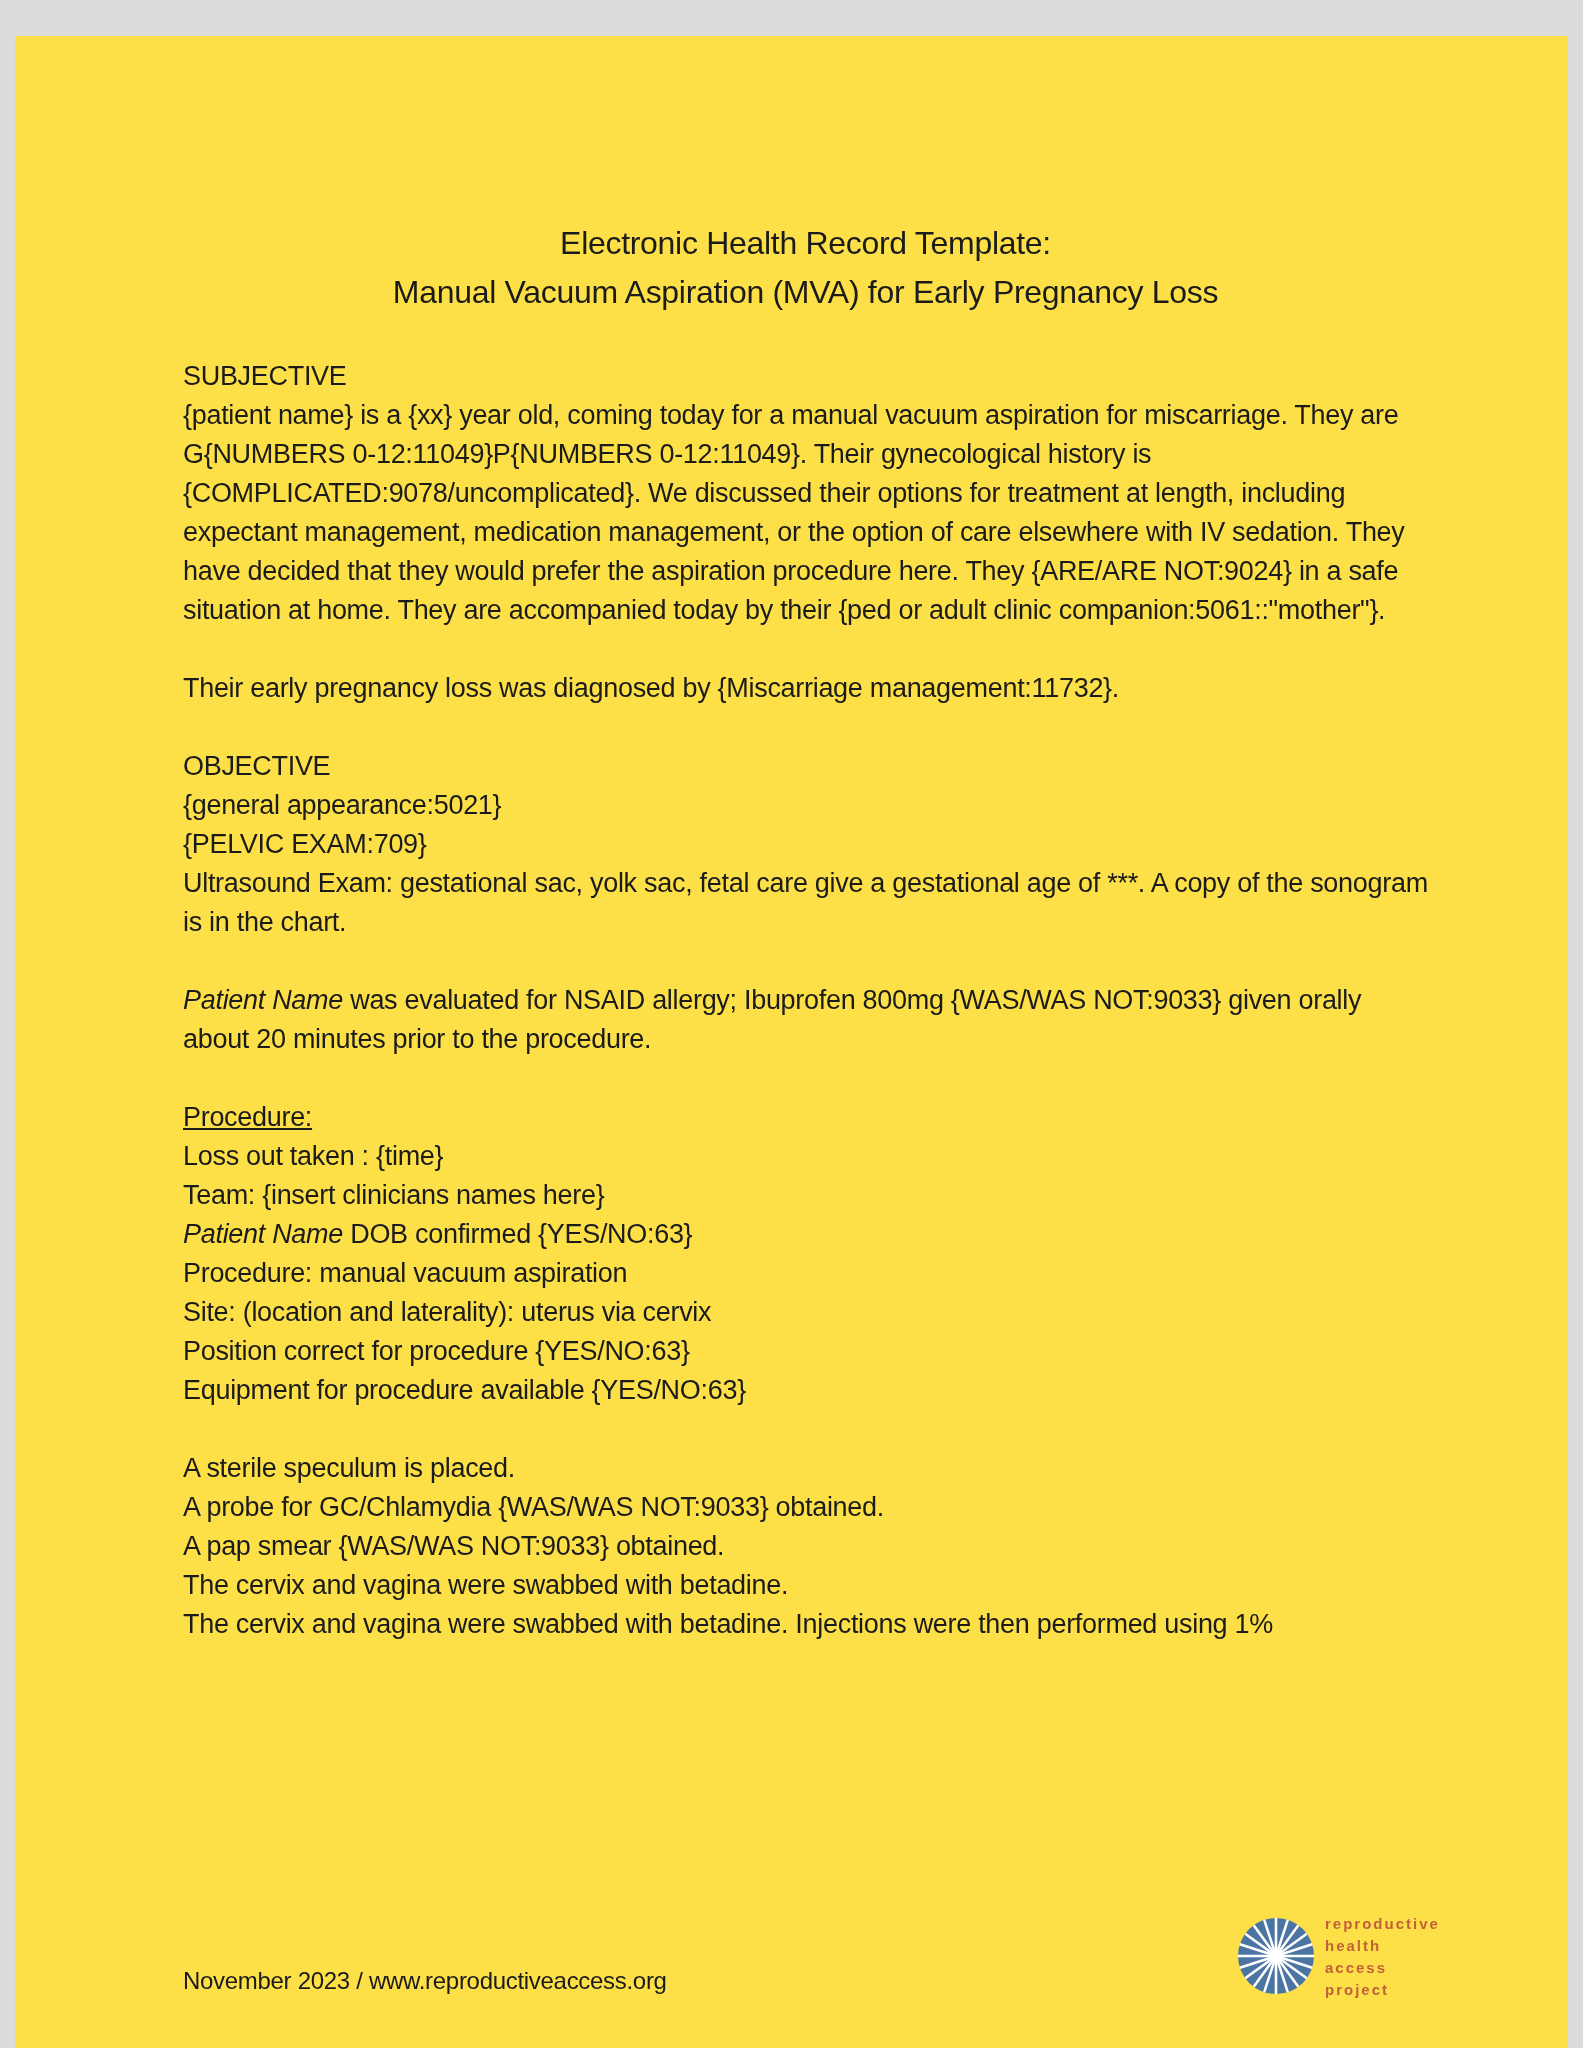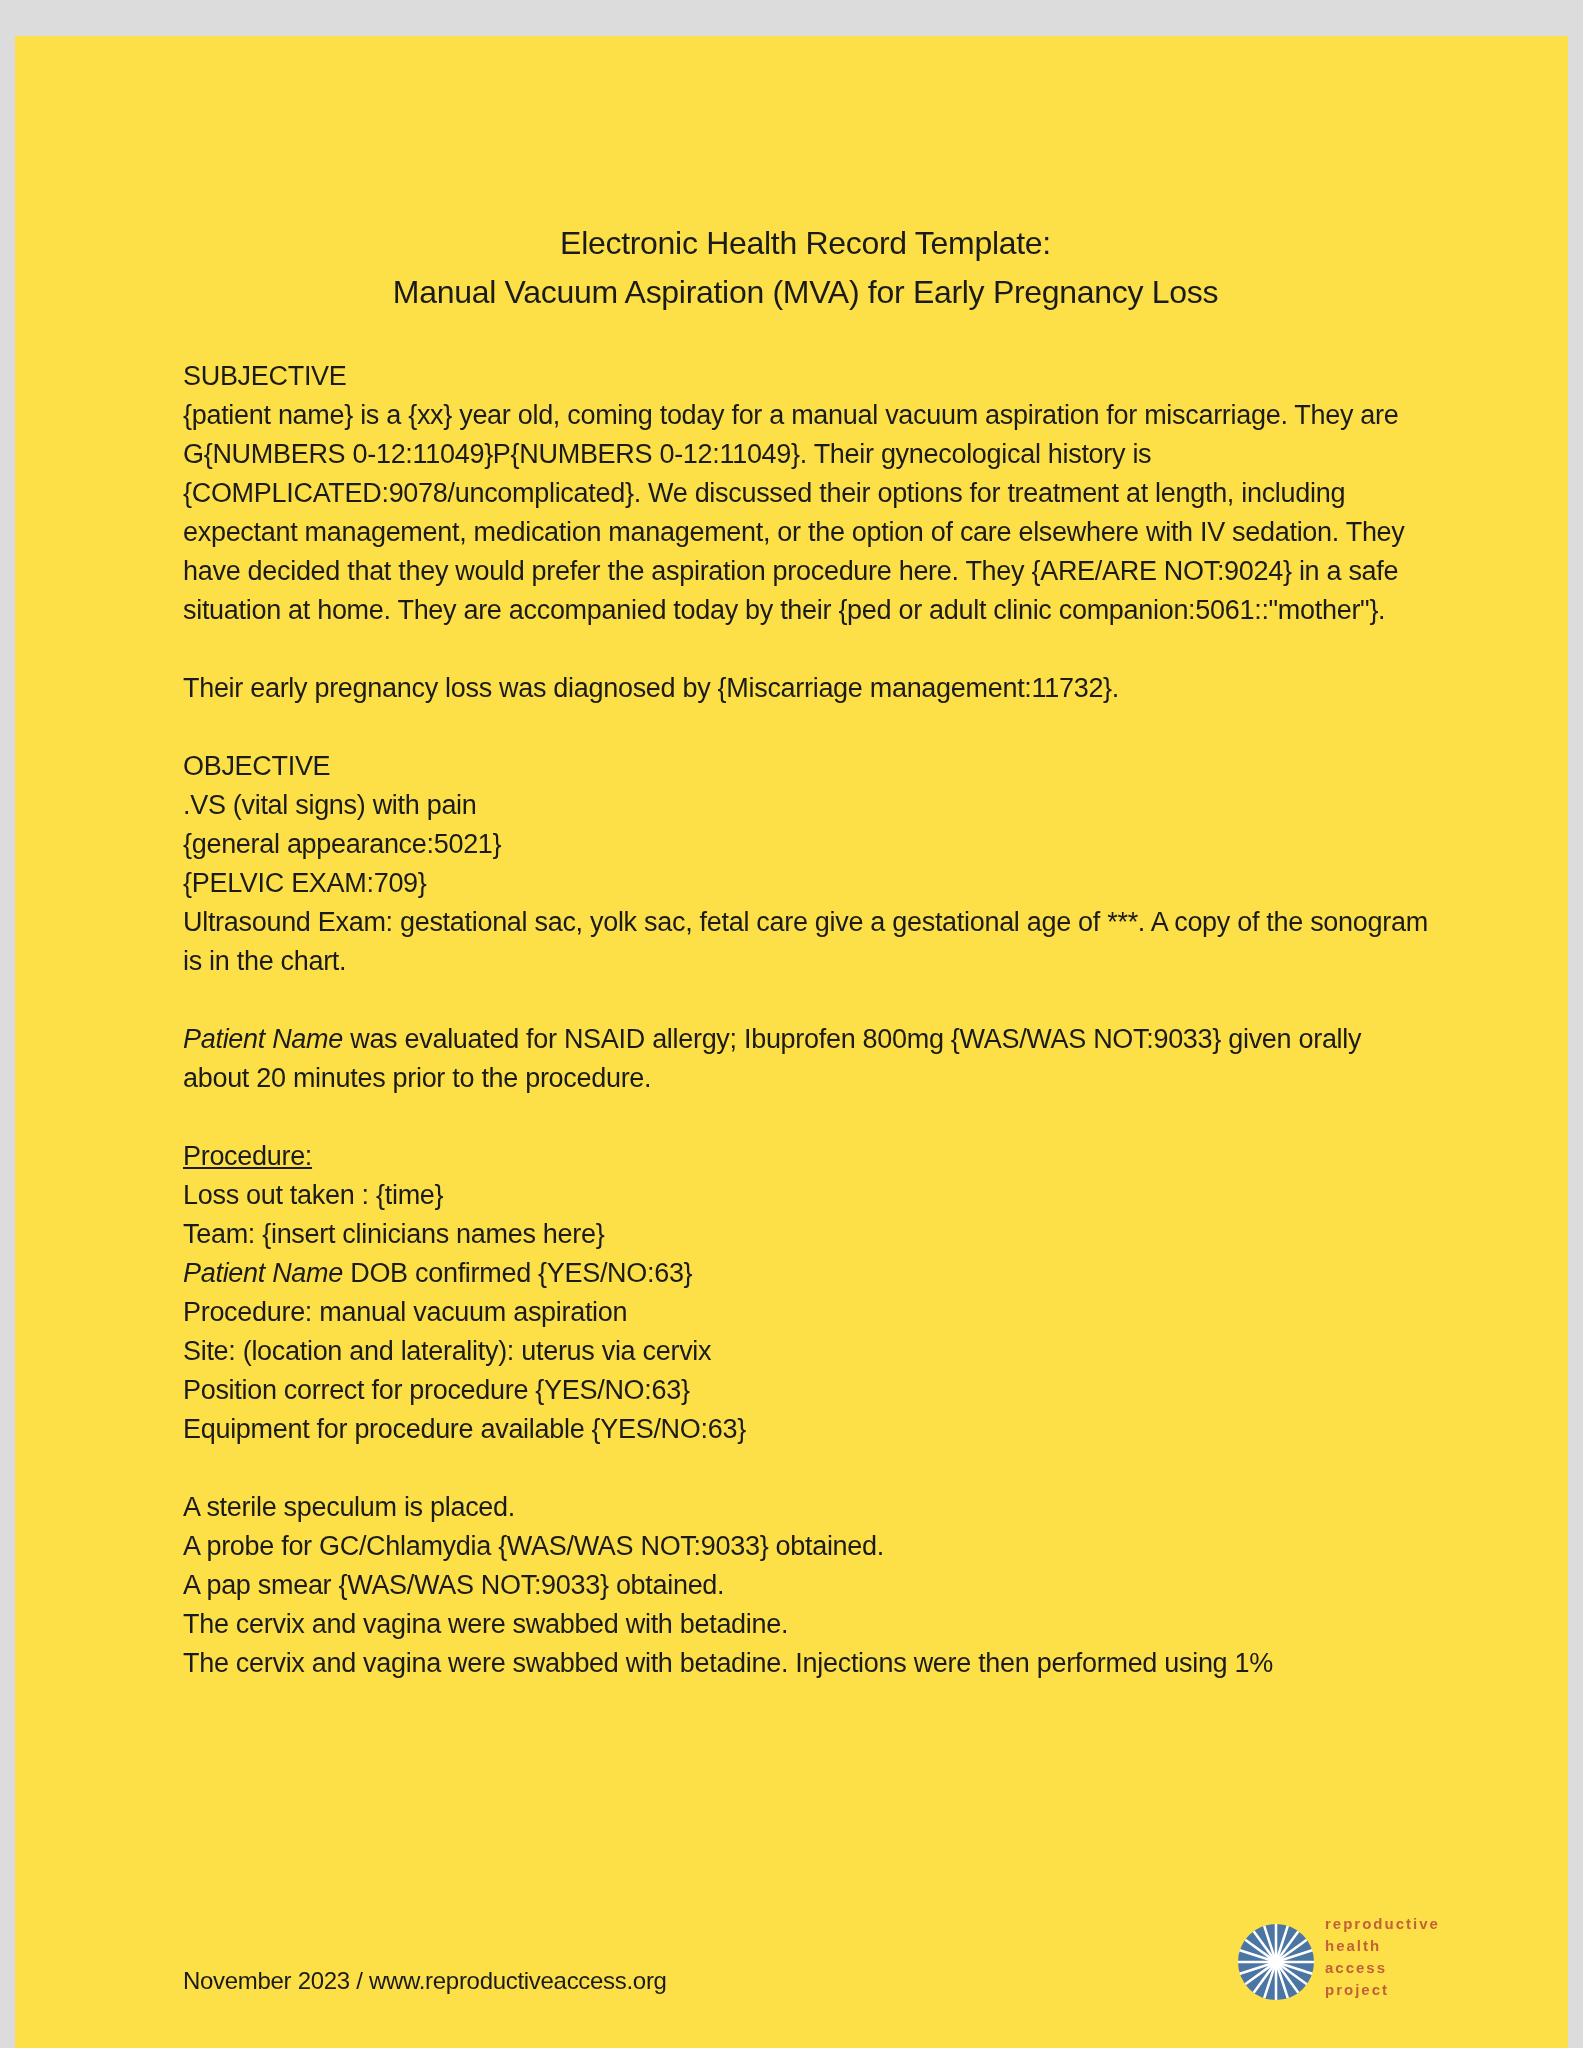--- a/index.html
+++ b/index.html
@@ -51,21 +51,21 @@
     font-size: 24px;
     line-height: 39px;
     color: #1b1b1b;
     letter-spacing: -0.3px;
   }
   .logo {
     position: absolute;
     left: 1222px;
     top: 1875px;
     display: flex;
-    align-items: flex-end;
+    align-items: center;
   }
   .logo-icon { display: block; }
   .logo-text {
     margin-left: 10px;
     padding-top: 2px;
     color: #c2603a; 
     font-size: 15px;
     line-height: 22px;
     font-weight: bold;
     letter-spacing: 2px;
@@ -87,21 +87,20 @@
       <div class="line heading">SUBJECTIVE</div>
       <p>{patient name} is a {xx} year old, coming today for a manual vacuum aspiration for miscarriage. They are G{NUMBERS 0-12:11049}P{NUMBERS 0-12:11049}. Their gynecological history is {COMPLICATED:9078/uncomplicated}. We discussed their options for treatment at length, including expectant management, medication management, or the option of care elsewhere with IV sedation. They have decided that they would prefer the aspiration procedure here. They {ARE/ARE NOT:9024} in a safe situation at home. They are accompanied today by their {ped or adult clinic companion:5061::"mother"}.</p>
     </section>
 
     <section class="block">
       <p>Their early pregnancy loss was diagnosed by {Miscarriage management:11732}.</p>
     </section>
 
     <section class="block">
       <div class="line heading">OBJECTIVE</div>
-      <div class="line">.VS (vital signs) with pain</div>
       <div class="line">{general appearance:5021}</div>
       <div class="line">{PELVIC EXAM:709}</div>
       <div class="line">Ultrasound Exam: gestational sac, yolk sac, fetal care give a gestational age of ***. A copy of the sonogram is in the chart.</div>
     </section>
 
 
     <section class="block">
       <div class="line"><span class="italic">Patient Name</span><span> was evaluated for NSAID allergy; Ibuprofen 800mg {WAS/WAS NOT:9033} given orally about 20 minutes prior to the procedure.</span></div>
     </section>
 

